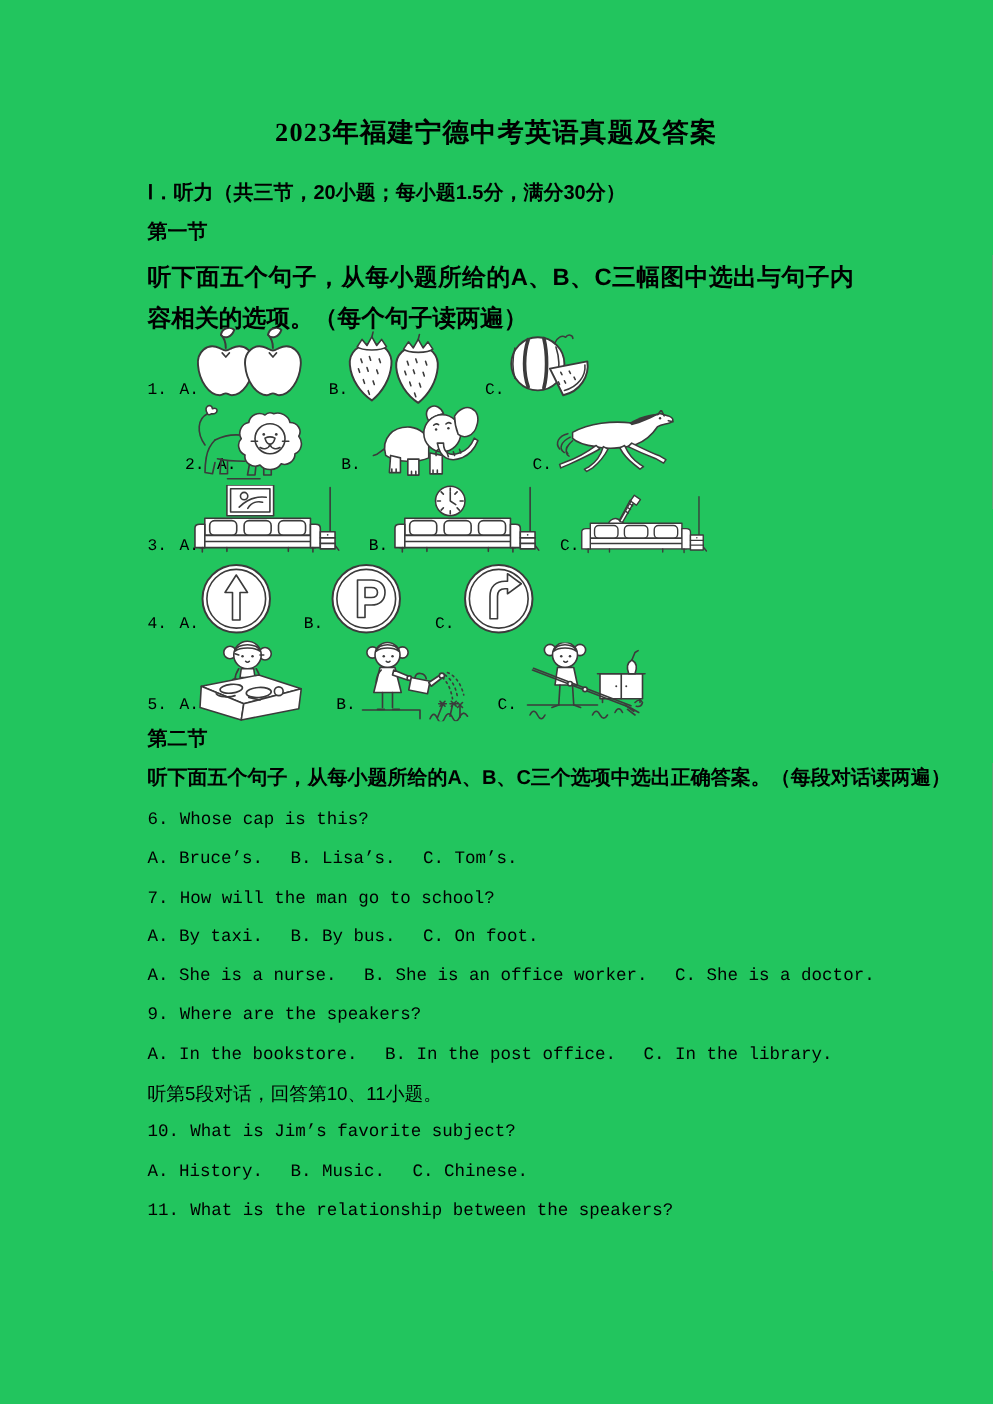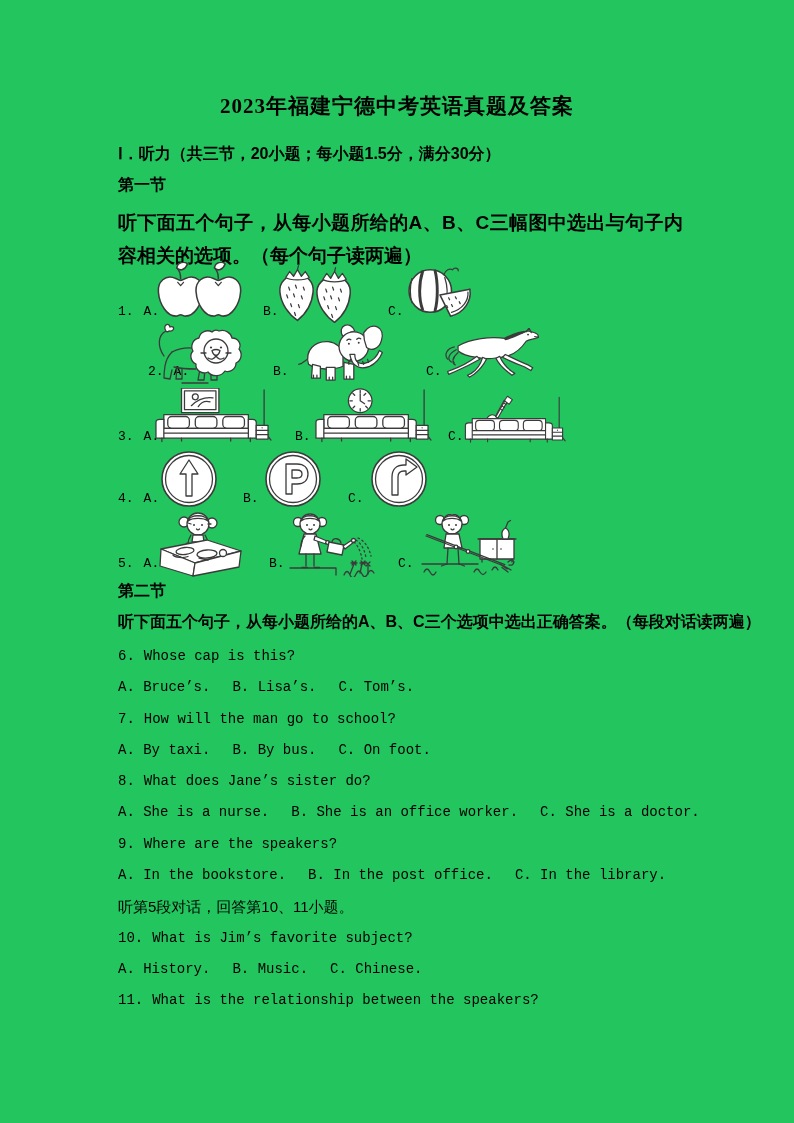--- a/index.html
+++ b/index.html
@@ -338,23 +338,20 @@
     </div>
 
     <div class="qline">
       <span class="qnum">7.</span><span>How will the man go to school?</span>
     </div>
     <div class="qline">
       <span class="opt">A. By taxi.</span><span class="opt">B. By bus.</span><span class="opt">C. On foot.</span>
     </div>
 
     <div class="qline">
-      <span class="qnum">8.</span><span>What does Jane’s sister do?</span>
-    </div>
-    <div class="qline">
       <span class="opt">A. She is a nurse.</span><span class="opt">B. She is an office worker.</span><span class="opt">C. She is a doctor.</span>
     </div>
 
     <div class="qline">
       <span class="qnum">9.</span><span>Where are the speakers?</span>
     </div>
     <div class="qline">
       <span class="opt">A. In the bookstore.</span><span class="opt">B. In the post office.</span><span class="opt">C. In the library.</span>
     </div>
 

